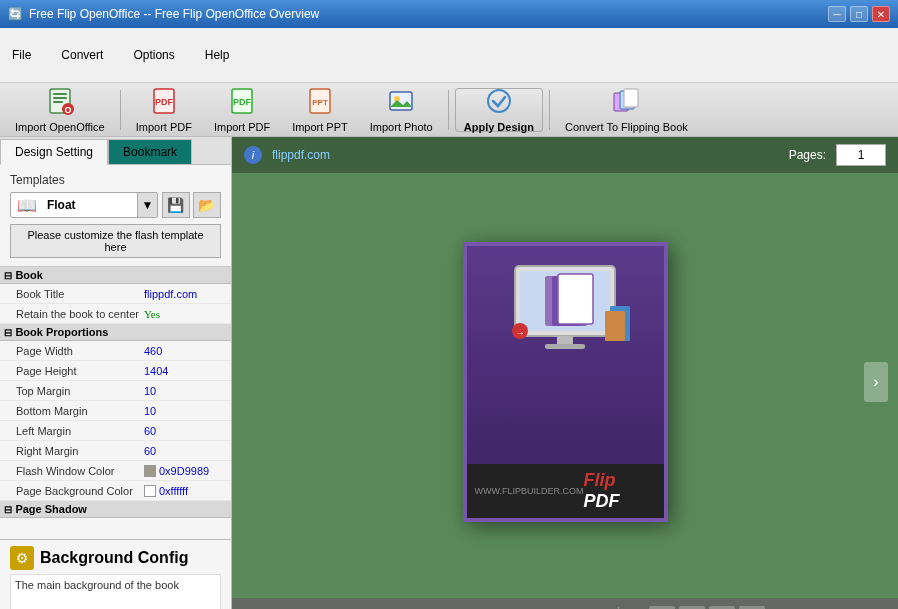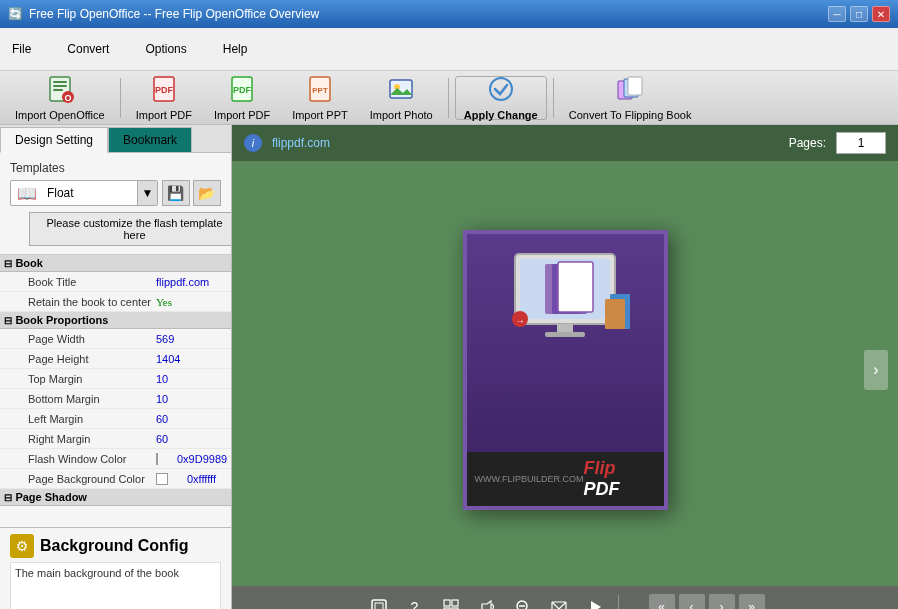--- a/index.html
+++ b/index.html
@@ -21,23 +21,23 @@
       width: 18px; height: 16px; border: 1px solid rgba(255,255,255,0.4);
       border-radius: 2px; cursor: pointer; display: flex; align-items: center; justify-content: center;
       font-size: 10px; color: white; background: rgba(255,255,255,0.2);
     }
     .title-btn.close { background: #d04040; }
 
     
     .menu-bar {
       background: #f0f0f0;
       border-bottom: 1px solid #ccc;
-      padding: 12px 4px;
-      display: flex;
-      gap: 20px;
+      padding: 18px 4px;
+      display: flex;
+      gap: 14px;
     }
     .menu-item {
       padding: 2px 8px;
       cursor: pointer;
       font-size: 12px;
       color: #000;
     }
 
     
     .toolbar {
@@ -109,33 +109,33 @@
     }
     .templates-label { font-size: 12px; margin-bottom: 5px; color: #333; }
     .template-controls { display: flex; align-items: center; gap: 4px; margin-bottom: 6px; }
     .template-dropdown {
       display: flex; align-items: center;
       border: 1px solid #aaa; background: white;
       border-radius: 2px; overflow: hidden;
       flex: 1; height: 26px;
     }
     .template-icon { padding: 2px 6px; font-size: 16px; }
-    .template-name { flex: 1; padding: 0 4px; font-size: 12px; }
+    .template-name { flex: 1; padding: 0 4px; font-size: 12px; font-weight: bold; }
     .template-arrow {
       width: 20px; height: 26px; background: #ddd; border-left: 1px solid #aaa;
       display: flex; align-items: center; justify-content: center; cursor: pointer;
     }
     .template-save-btns { display: flex; gap: 3px; }
     .template-save-btn {
       width: 28px; height: 26px; border: 1px solid #aaa; background: #ddd;
       cursor: pointer; display: flex; align-items: center; justify-content: center; font-size: 14px;
     }
     .customize-btn {
       width: 100%; padding: 4px; border: 1px solid #aaa; background: #e8e8e8;
-      cursor: pointer; font-size: 11px; text-align: center; margin-left: 19px;
+      cursor: pointer; font-size: 11px; text-align: center;
     }
 
     
     .properties-tree {
       flex: 1;
       overflow-y: auto;
       font-size: 11px;
     }
     .prop-group-header {
       display: flex; align-items: center;
@@ -144,27 +144,27 @@
       cursor: pointer; font-weight: bold;
     }
     .prop-group-header .collapse-icon { margin-right: 3px; font-size: 10px; }
     .prop-row {
       display: flex; align-items: center;
       border-bottom: 1px solid #e8e8e8;
       height: 20px;
     }
     .prop-name {
       width: 140px; min-width: 140px; padding: 0 4px 0 16px;
-      color: #333; overflow: hidden; white-space: nowrap; margin-left: 12px;
+      color: #333; overflow: hidden; white-space: nowrap;
     }
     .prop-value {
       flex: 1; padding: 0 4px; color: #0000cc;
       overflow: hidden; white-space: nowrap;
     }
-    .prop-value-with-swatch { display: flex; align-items: flex-start; gap: 19px; }
+    .prop-value-with-swatch { display: flex; align-items: flex-start; gap: 3px; }
     .color-swatch { width: 12px; height: 12px; border: 1px solid #999; display: inline-block; }
 
     
     .bg-config-section {
       border-top: 1px solid #bbb;
       padding: 6px 10px;
     }
     .bg-config-header { display: flex; align-items: center; gap: 6px; margin-bottom: 4px; }
     .bg-config-icon { width: 24px; height: 24px; background: #c8a000; border-radius: 3px; display: flex; align-items: center; justify-content: center; color: white; font-size: 14px; }
     .bg-config-label { font-size: 16px; font-weight: bold; }
@@ -351,21 +351,21 @@
     <span>Import Photo</span>
   </div>
   <div class="toolbar-separator"></div>
   <div class="toolbar-btn apply-change">
     <div class="toolbar-btn-icon">
       <svg width="28" height="28" viewBox="0 0 28 28">
         <circle cx="14" cy="14" r="11" fill="none" stroke="#4488cc" stroke-width="2"></circle>
         <path d="M8 14 L13 19 L20 10" stroke="#4488cc" stroke-width="2.5" fill="none" stroke-linecap="round"></path>
       </svg>
     </div>
-    <span>Apply Change</span>
+    <span>Apply Design</span>
   </div>
   <div class="toolbar-separator"></div>
   <div class="toolbar-btn">
     <div class="toolbar-btn-icon">
       <svg width="28" height="28" viewBox="0 0 28 28">
         <rect x="2" y="6" width="14" height="18" rx="1" fill="#ddaaff" stroke="#7744aa" stroke-width="1"></rect>
         <rect x="8" y="4" width="14" height="18" rx="1" fill="#bbddff" stroke="#4466aa" stroke-width="1"></rect>
         <rect x="12" y="2" width="14" height="18" rx="1" fill="#ffffff" stroke="#aaaaaa" stroke-width="1"></rect>
       </svg>
     </div>
@@ -412,21 +412,21 @@
         <span class="prop-name">Retain the book to center</span>
         <span class="prop-value" style="color:#008800;font-family:Liberation Serif, serif;">Yes</span>
       </div>
 
       <div class="prop-group-header">
         <span class="collapse-icon">⊟</span>
         <span>Book Proportions</span>
       </div>
       <div class="prop-row">
         <span class="prop-name">Page Width</span>
-        <span class="prop-value">569</span>
+        <span class="prop-value">460</span>
       </div>
       <div class="prop-row">
         <span class="prop-name">Page Height</span>
         <span class="prop-value">1404</span>
       </div>
       <div class="prop-row">
         <span class="prop-name">Top Margin</span>
         <span class="prop-value">10</span>
       </div>
       <div class="prop-row">

